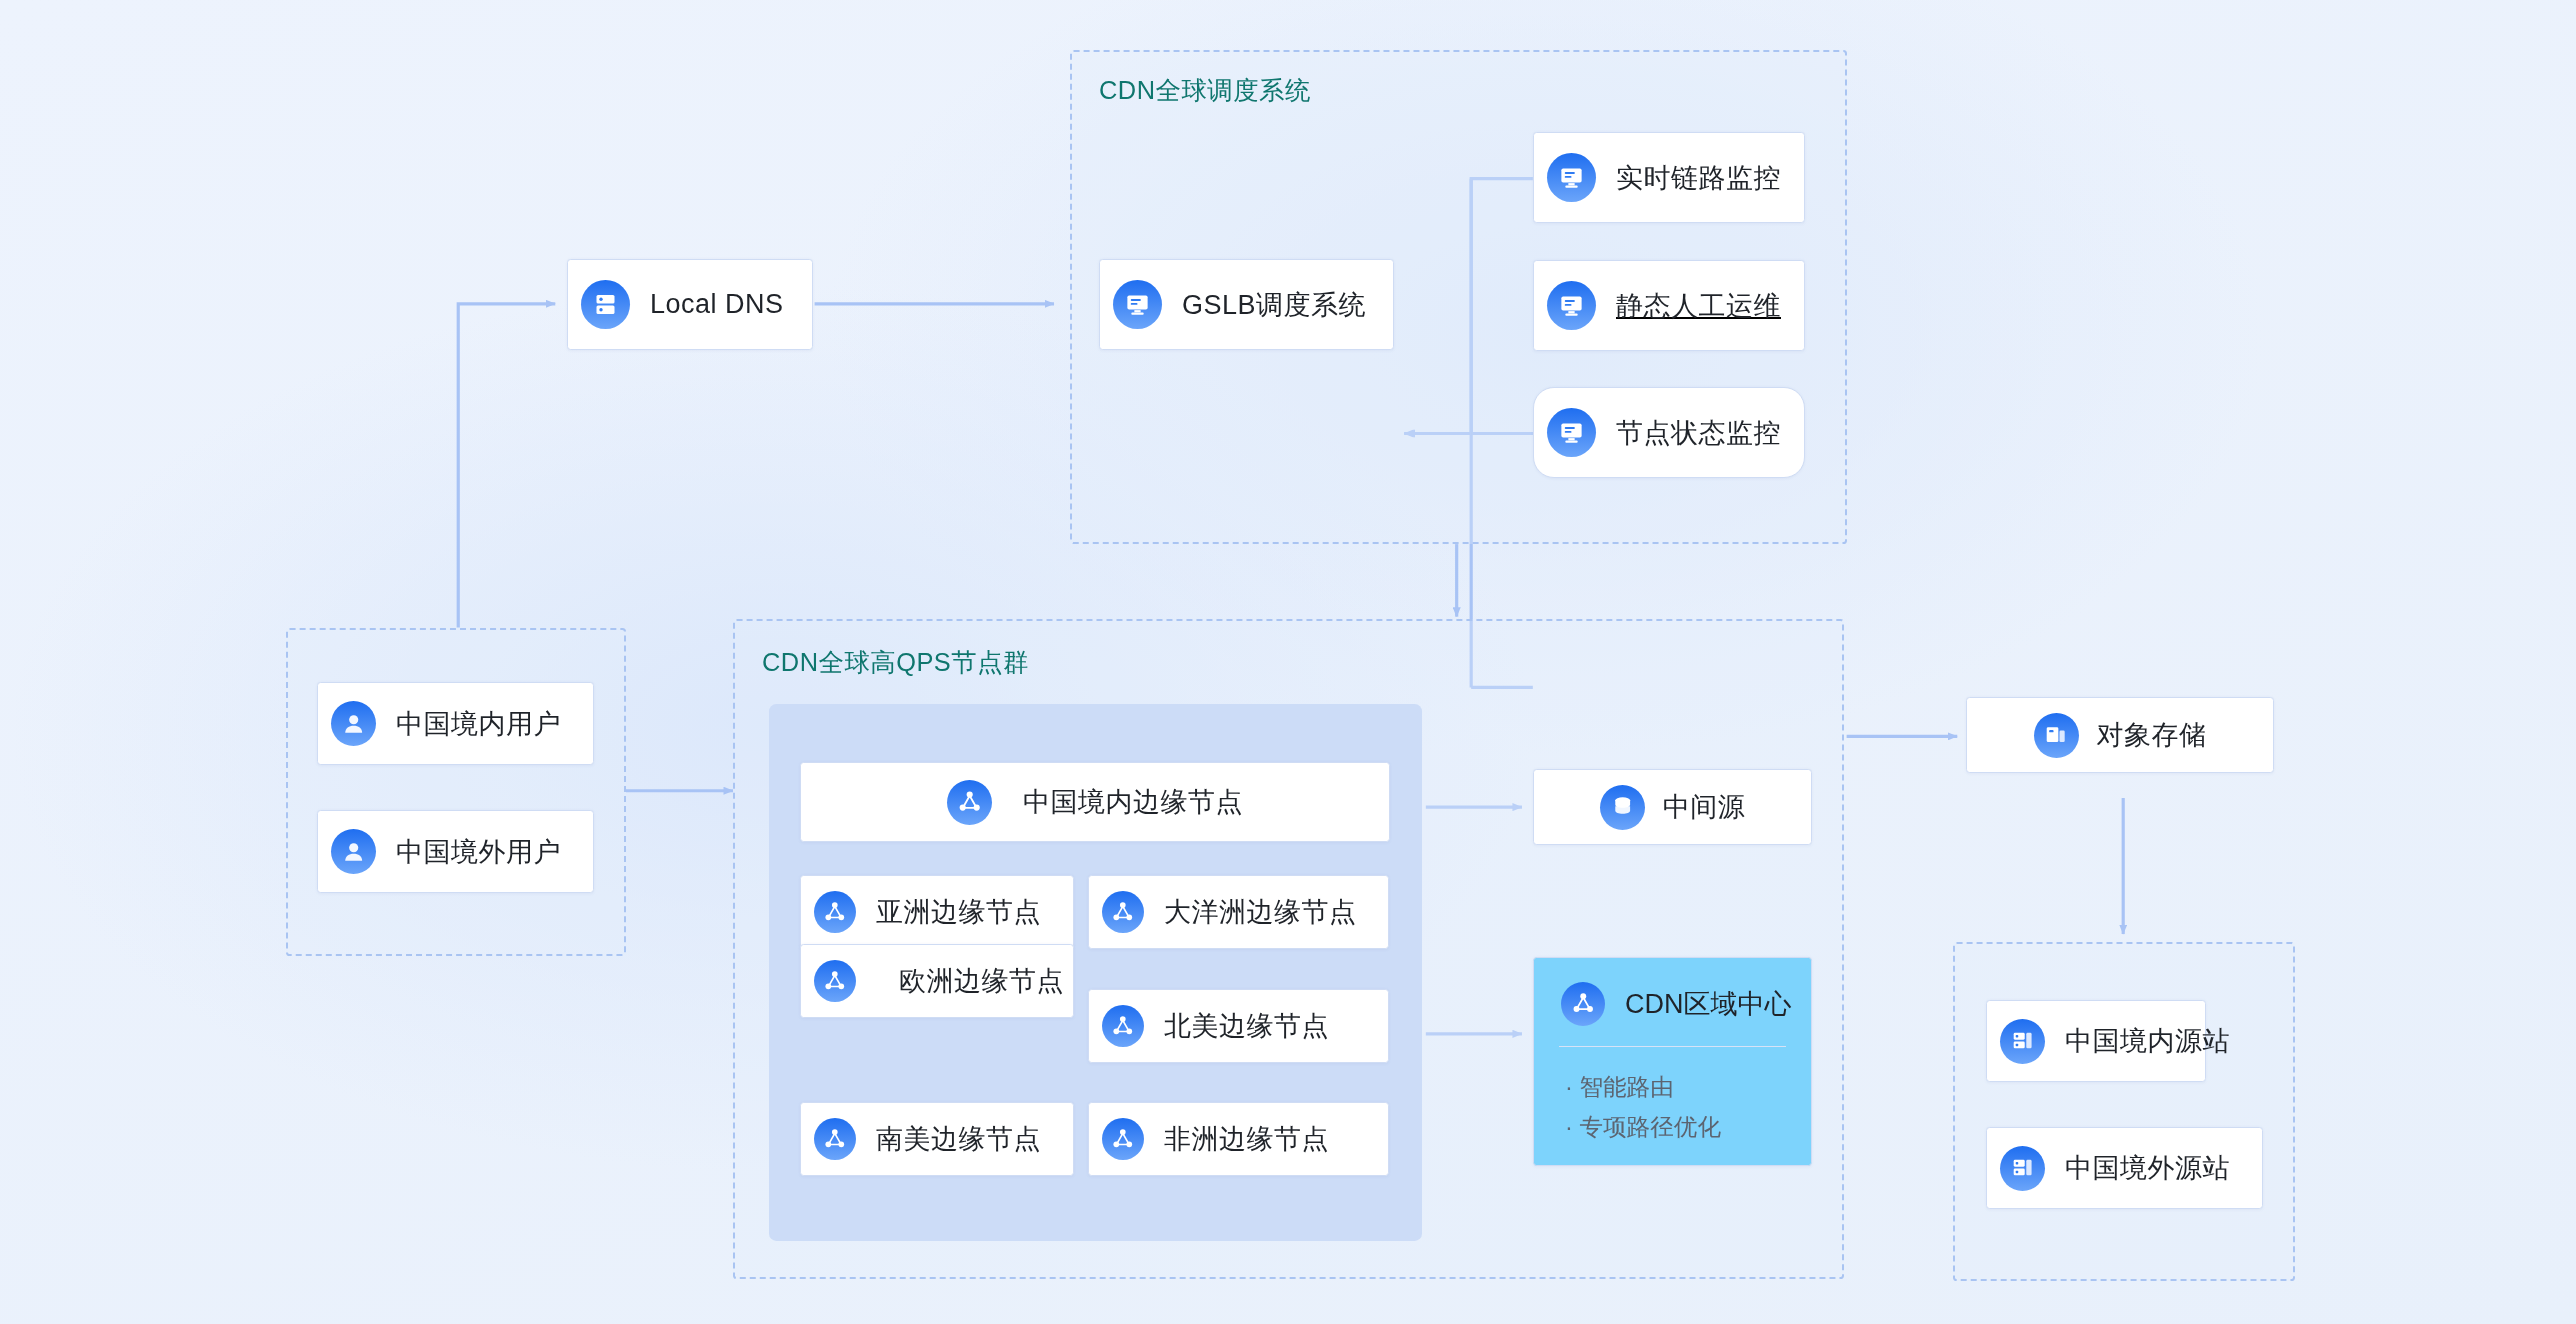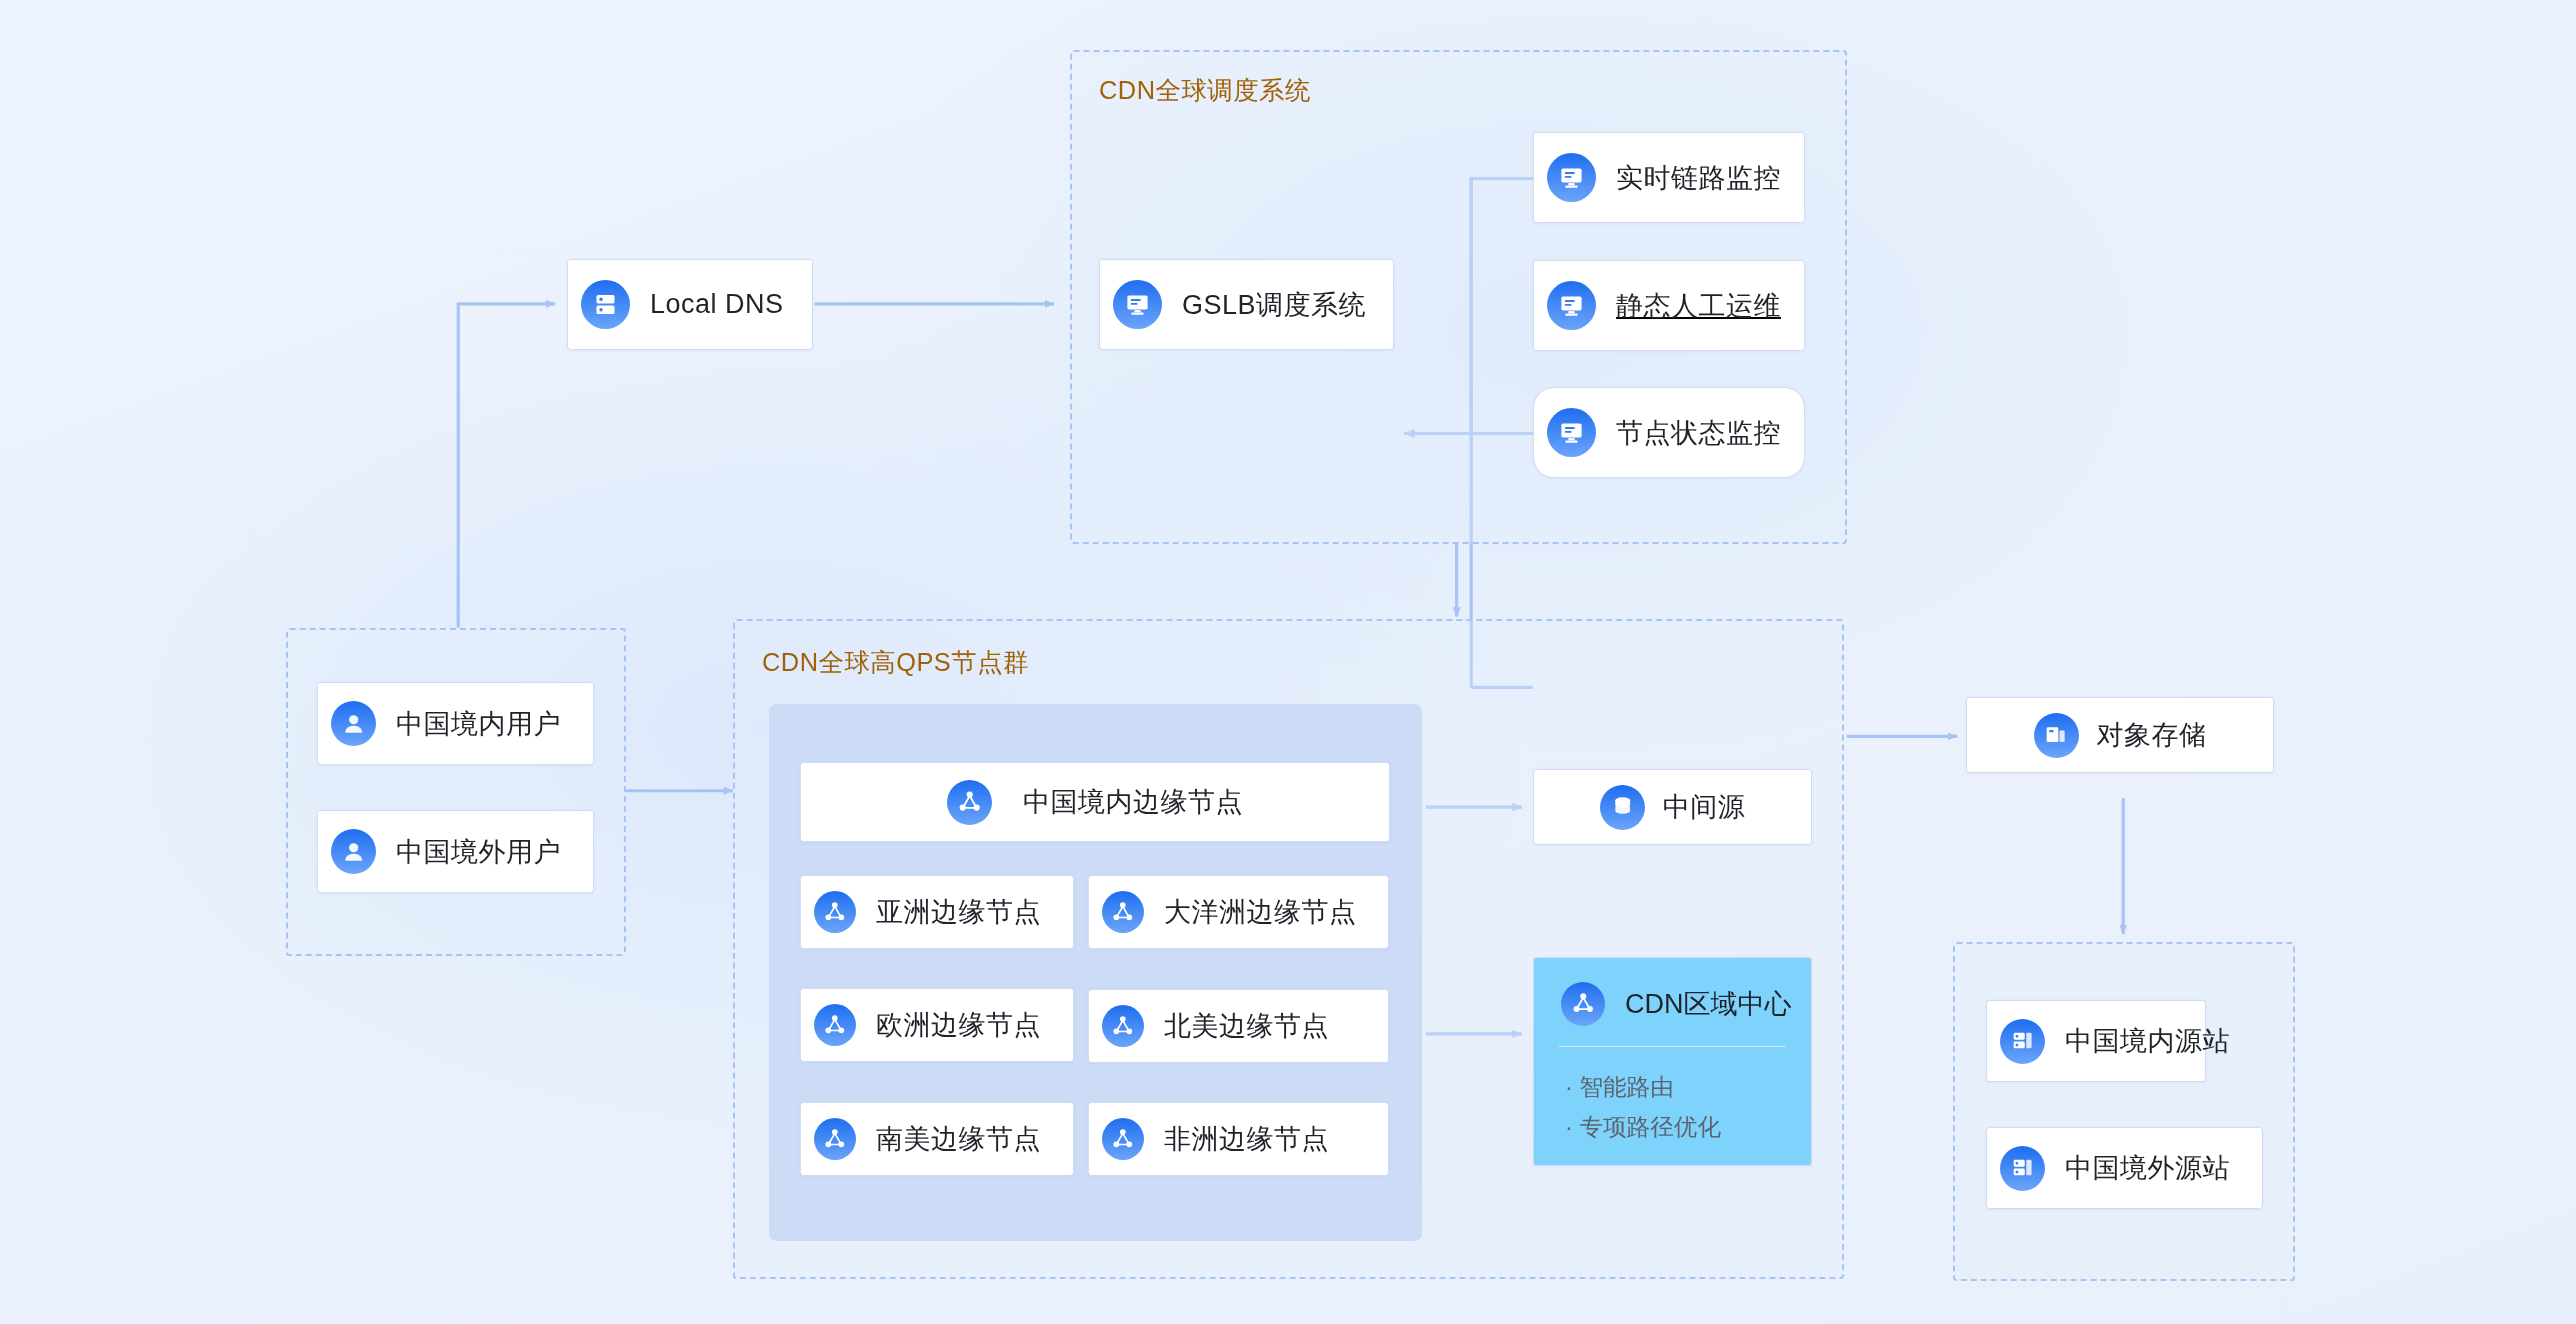--- a/index.html
+++ b/index.html
@@ -24,21 +24,21 @@
 
   
   .group{
     border:2.7px dashed #a9c4f2;
     border-radius:3.6px;
     background:rgba(228,238,253,.30);
   }
   .group-title{
     position:absolute;
     font-size:25.4px;
-    color:#a16207;
+    color:#0f766e;
     letter-spacing:0.5px;
     white-space:nowrap;
   }
 
   
   .card{
     background:#ffffff;
     border:1.4px solid #cfdcf4;
     border-radius:3.6px;
     display:flex;
@@ -269,21 +269,21 @@
       <svg width="23.6" height="23.6" viewBox="0 0 24 24" fill="#fff">
         <circle cx="12" cy="5.2" r="2.9"></circle>
           <circle cx="5.4" cy="17.6" r="2.9"></circle>
           <circle cx="18.6" cy="17.6" r="2.9"></circle>
         <path d="M12 6.4 L6.2 16.6 M12 6.4 L17.8 16.6 M6.6 17.8 L17.4 17.8" stroke="#fff" stroke-width="1.7" fill="none"></path>
       </svg>
     </span>
     <span class="label">大洋洲边缘节点</span>
   </div>
 
-  <div class="abs card left" style="left:800px;top:988px;width:274px;height:74px;">
+  <div class="abs card left" style="left:800px;top:944px;width:274px;height:74px;gap:23px;">
     <span class="ic" style="width:42px;height:42px;">
       <svg width="23.6" height="23.6" viewBox="0 0 24 24" fill="#fff">
         <circle cx="12" cy="5.2" r="2.9"></circle>
           <circle cx="5.4" cy="17.6" r="2.9"></circle>
           <circle cx="18.6" cy="17.6" r="2.9"></circle>
         <path d="M12 6.4 L6.2 16.6 M12 6.4 L17.8 16.6 M6.6 17.8 L17.4 17.8" stroke="#fff" stroke-width="1.7" fill="none"></path>
       </svg>
     </span>
     <span class="label">欧洲边缘节点</span>
   </div>

